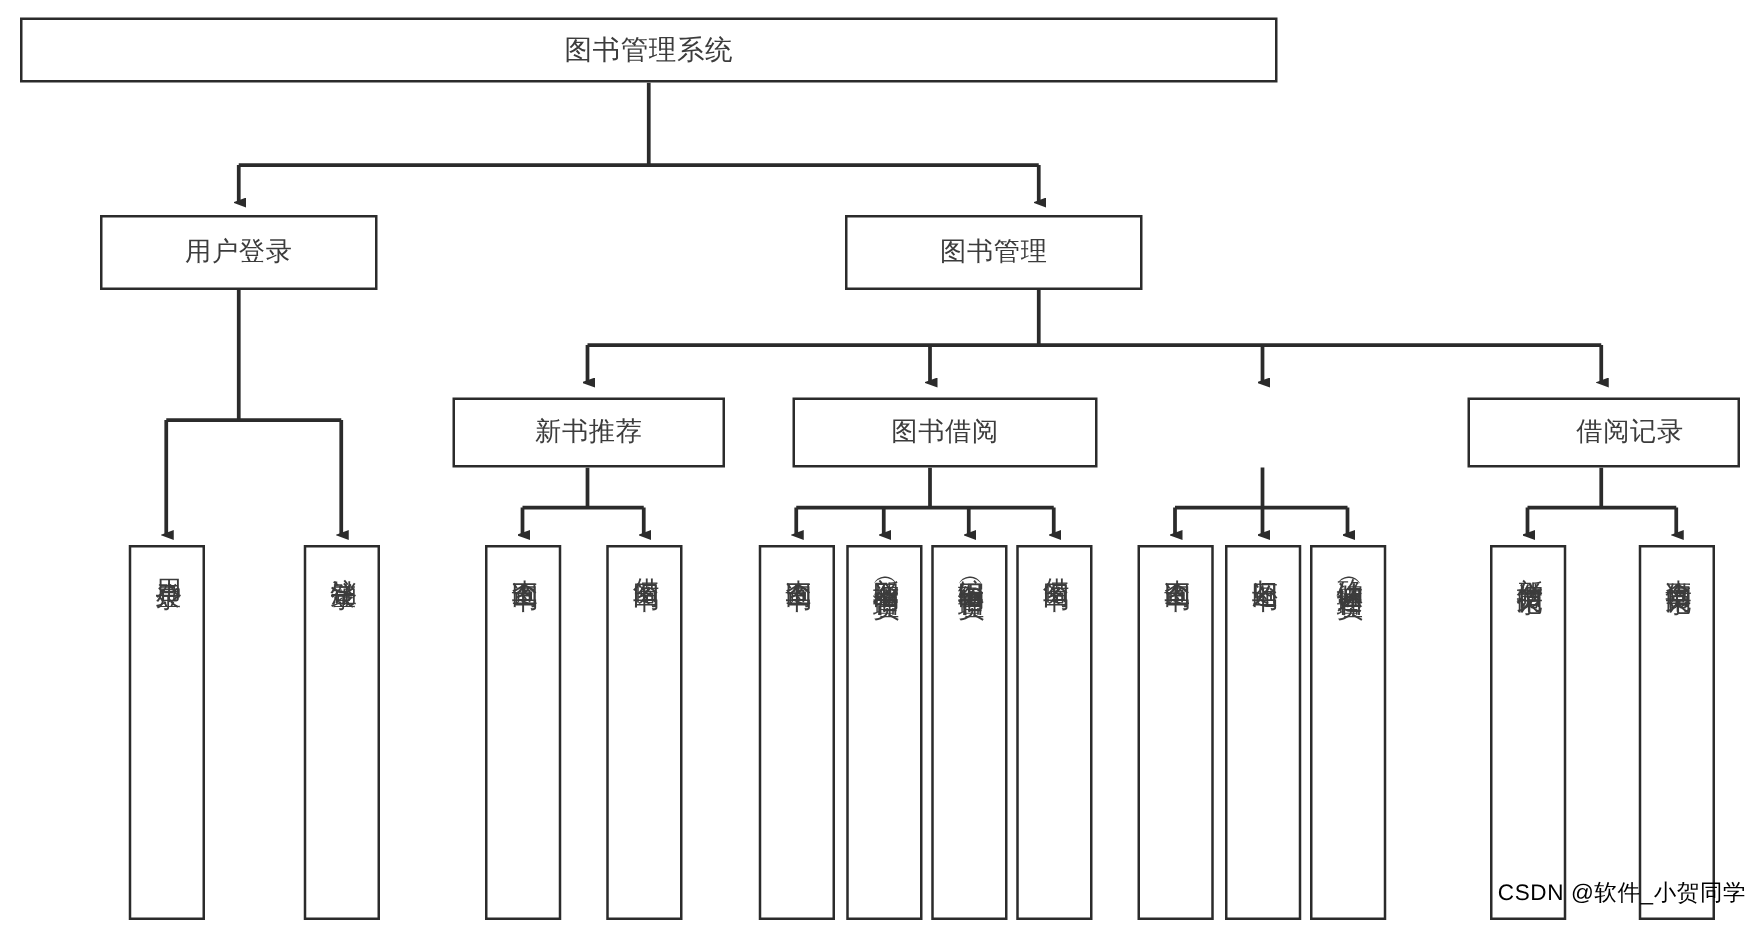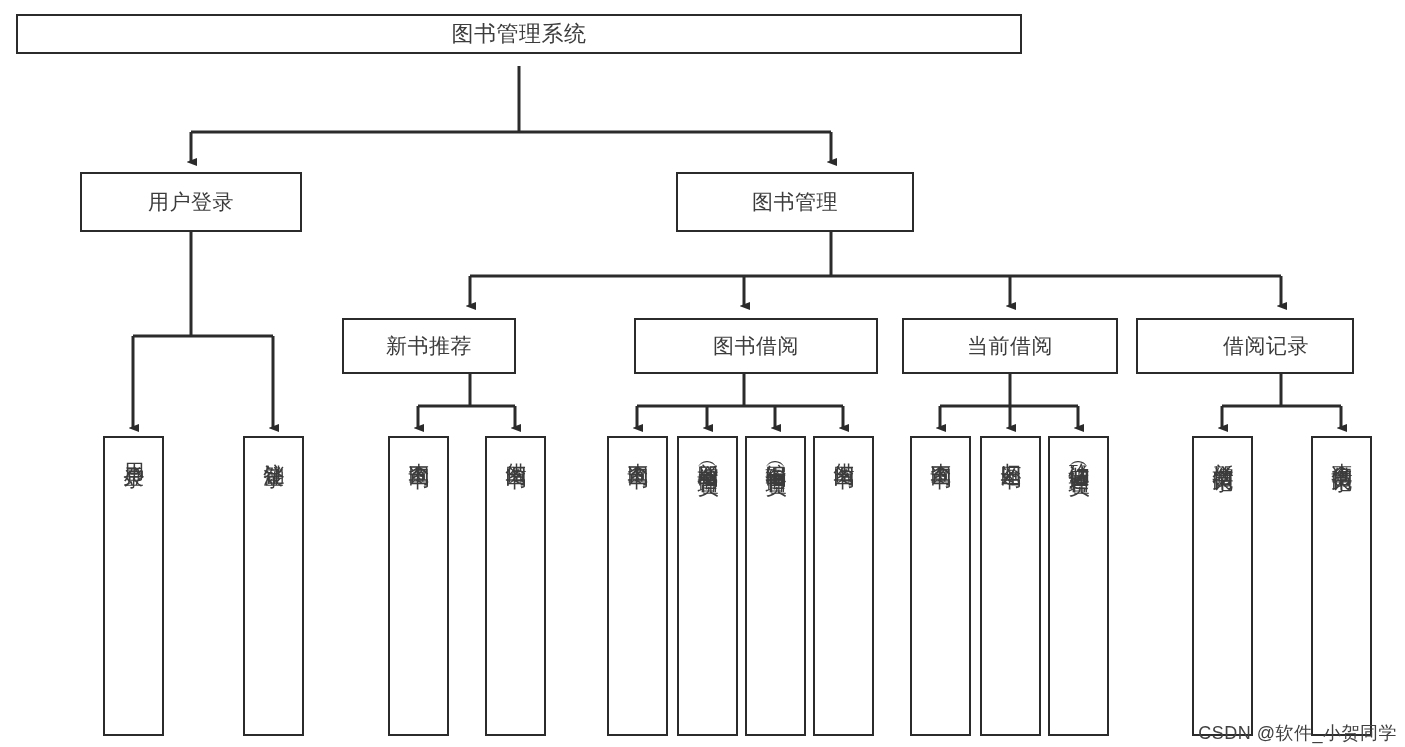--- a/index.html
+++ b/index.html
@@ -56,23 +56,23 @@
     writing-mode: vertical-rl;
     text-orientation: upright;
     font-size: 21px;
     letter-spacing: 2px;
     height: auto;
     white-space: nowrap;
   }
   .watermark {
     position: absolute;
     right: 8px;
-    bottom: 2px;
+    bottom: 21px;
     font-size: 18px;
-    color: #404040;
+    color: #000000;
     letter-spacing: 0.5px;
     user-select: none;
     white-space: nowrap;
   }
 </style>
 </head>
 <body>
 
 <div id="canvas">
 
@@ -119,41 +119,38 @@
       <path d="M1010,406 L1010,428" marker-end="url(#arrow)"></path>
       <path d="M1078,406 L1078,428" marker-end="url(#arrow)"></path>
 
       <path d="M1281,374 L1281,406"></path>
       <path d="M1222,406 L1341,406"></path>
       <path d="M1222,406 L1222,428" marker-end="url(#arrow)"></path>
       <path d="M1341,406 L1341,428" marker-end="url(#arrow)"></path>
     </g>
   </svg>
 
-  <div class="node root horiz" style="left:16px; top:14px; width:1006px; height:40px;">
+  <div class="node root horiz" style="left:16px; top:14px; width:1006px; height:52px;">
     <span class="label">图书管理系统</span>
   </div>
 
   <div class="node horiz" style="left:80px; top:172px; width:222px; height:60px;">
     <span class="label">用户登录</span>
   </div>
   <div class="node horiz" style="left:676px; top:172px; width:238px; height:60px;">
     <span class="label">图书管理</span>
   </div>
 
-  <div class="node horiz" style="left:342px; top:318px; width:174px; height:56px;">
+  <div class="node horiz" style="left:362px; top:318px; width:218px; height:56px;">
     <span class="label">新书推荐</span>
   </div>
   <div class="node horiz" style="left:634px; top:318px; width:244px; height:56px;">
     <span class="label">图书借阅</span>
   </div>
-  <div class="node horiz" style="left:902px; top:318px; width:216px; height:56px;">
-    <span class="label">当前借阅</span>
-  </div>
-  <div class="node horiz" style="left:1136px; top:318px; width:218px; height:56px;padding-left:42px;">
+  <div class="node horiz" style="left:1174px; top:318px; width:218px; height:56px;padding-left:42px;">
     <span class="label">借阅记录</span>
   </div>
 
   <div class="node vert" style="left:103px; top:436px; width:61px; height:300px;">
     <span class="label">用户登录</span>
   </div>
   <div class="node vert" style="left:243px; top:436px; width:61px; height:300px;">
     <span class="label">注销登录</span>
   </div>
 

